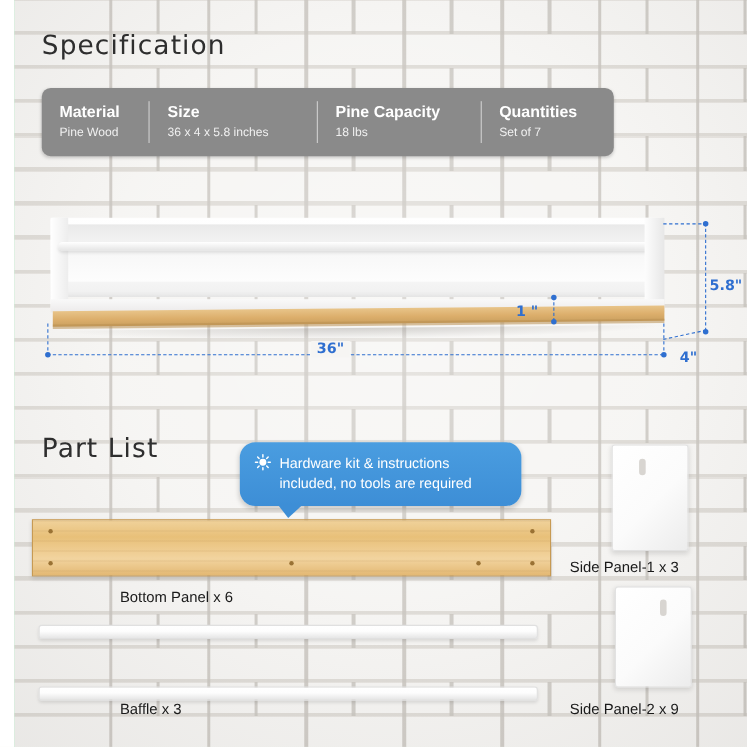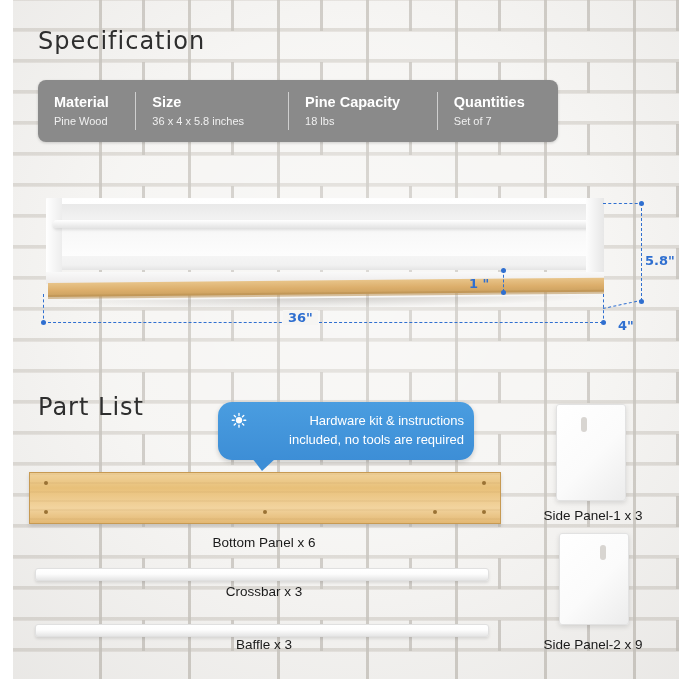--- a/index.html
+++ b/index.html
@@ -273,21 +273,20 @@
     border: 1px solid #e0e0e0;
     box-shadow: 0 2px 3px rgba(0,0,0,0.10);
   }
   #crossbar { left: 22px; top: 568px; width: 452px; height: 11px; }
   #baffle { left: 22px; top: 624px; width: 452px; height: 11px; }
 
   .part-label {
     position: absolute;
     font-size: 13.5px;
     color: #1a1a1a;
-    text-align: center;
     font-family: "Liberation Sans", sans-serif;
   }
 
   .side-panel {
     position: absolute;
     background: linear-gradient(135deg, #ffffff 0%, #fbfbfb 55%, #ececec 100%);
     border: 1px solid #e2e2e2;
     border-radius: 3px;
     box-shadow: 0 2px 5px rgba(0,0,0,0.12);
   }
@@ -325,21 +324,20 @@
     border-top: 13px solid #3d8ed6;
   }
   #bubble-text {
     position: absolute;
     left: 36px;
     top: 9px;
     width: 210px;
     font-size: 13px;
     line-height: 19px;
     color: #ffffff;
-    text-align: right;
   }
   #bubble-icon {
     position: absolute;
     left: 12px;
     top: 10px;
     width: 18px;
     height: 18px;
     color: #ffffff;
   }
 </style>
@@ -432,21 +430,20 @@
     <div class="screw-hole" style="left:14px; top:8px;"></div>
     <div class="screw-hole" style="left:14px; top:37px;"></div>
     <div class="screw-hole" style="left:233px; top:37px;"></div>
     <div class="screw-hole" style="left:403px; top:37px;"></div>
     <div class="screw-hole" style="left:452px; top:8px;"></div>
     <div class="screw-hole" style="left:452px; top:37px;"></div>
   </div>
   <div class="part-label" style="left:96px; top:535px; width:310px;">Bottom Panel x 6</div>
 
   <div id="crossbar" class="bar-part"></div>
-  <div class="part-label" style="left:96px; top:584px; width:310px;">Crossbar x 3</div>
 
   <div id="baffle" class="bar-part"></div>
   <div class="part-label" style="left:96px; top:637px; width:310px;">Baffle x 3</div>
 
   <div id="side-panel-1" class="side-panel">
     <div class="slot" id="slot1"></div>
   </div>
   <div class="part-label" style="left:505px; top:508px; width:150px;">Side Panel-1 x 3</div>
 
   <div id="side-panel-2" class="side-panel">

